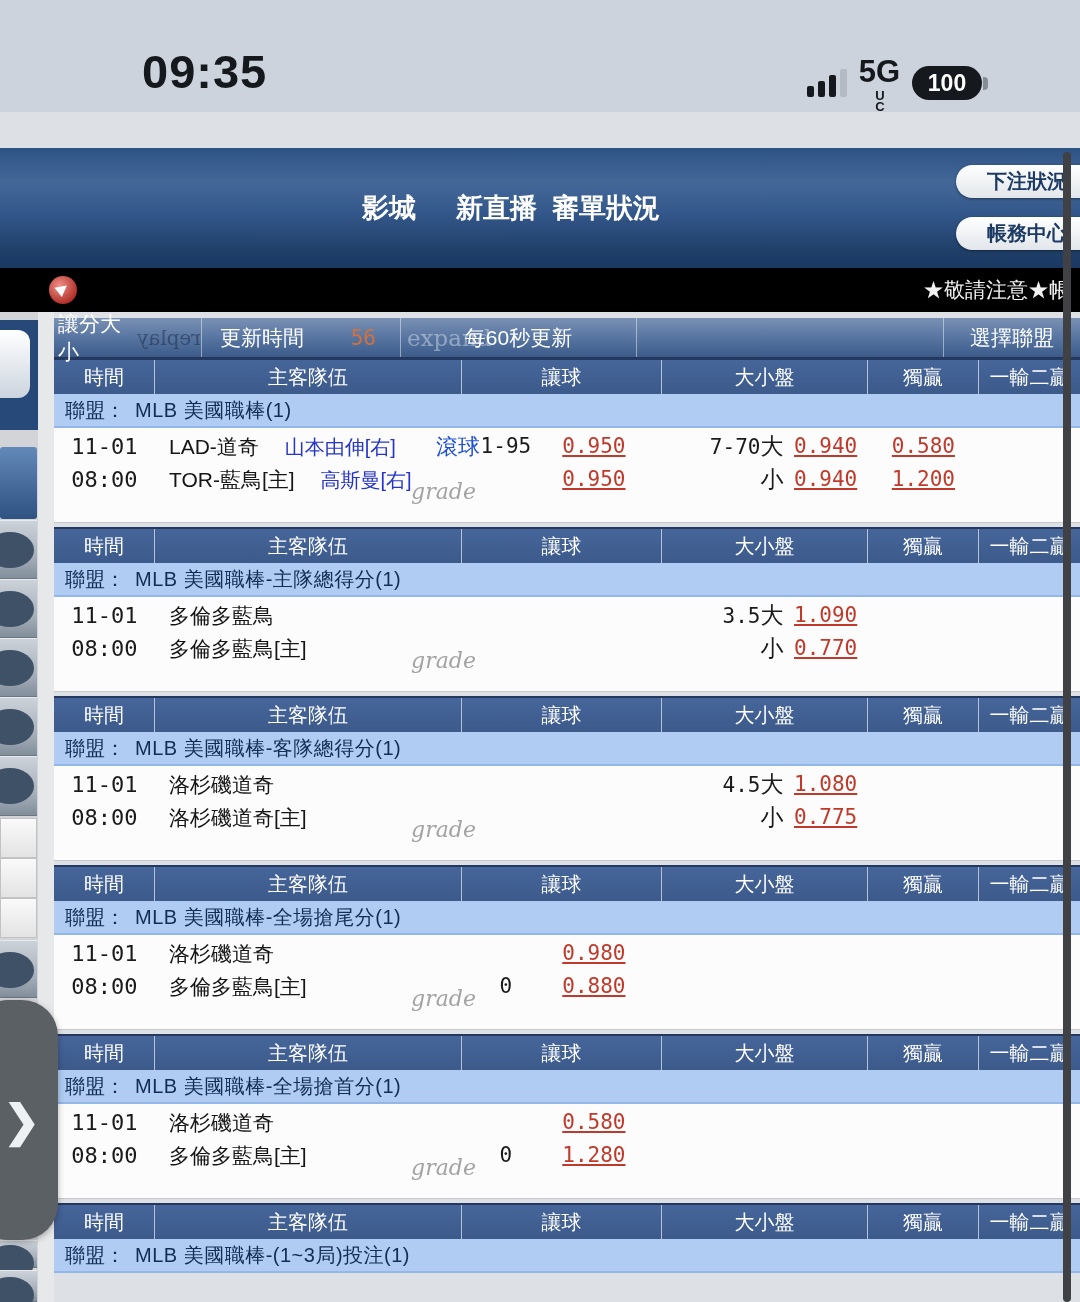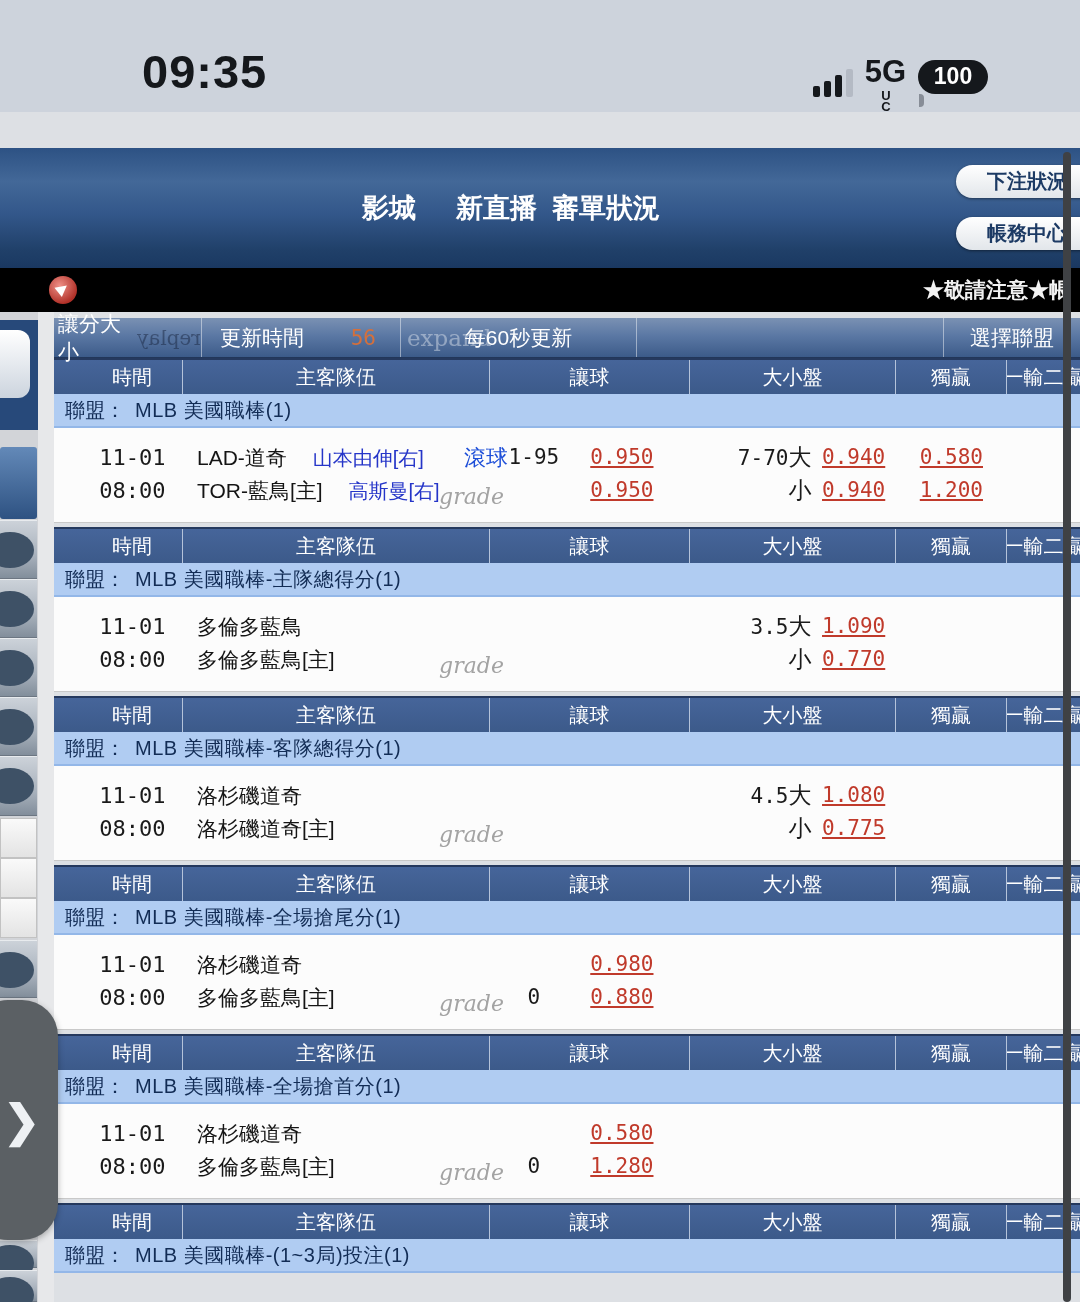--- a/index.html
+++ b/index.html
@@ -35,21 +35,21 @@
   .nav-link.gap-big { margin-left:40px; }
   .nav-link.gap-sm { margin-left:15px; }
   .nav-btn { position:absolute; right:-18px; width:142px; height:33px;
              background:linear-gradient(#ffffff,#e2e6ea); border-radius:17px;
              color:#1c3a64; font-size:20px; font-weight:700;
              display:flex; align-items:center; justify-content:center;
              box-shadow:0 1px 3px rgba(0,0,0,.45); }
   .nav-btn.b1 { top:17px; } .nav-btn.b2 { top:69px; }
 
   
-  .marquee { position:absolute; top:268px; left:0; width:1080px; height:44px; background:#000;font-weight:bold; }
+  .marquee { position:absolute; top:268px; left:0; width:1080px; height:44px; background:#000; }
   .m-icon { position:absolute; left:49px; top:8px; width:28px; height:28px; border-radius:50%;
             background:radial-gradient(circle at 38% 35%, #ef9087, #b03028 72%); }
   .m-icon::after { content:""; position:absolute; left:8px; top:7px;
             border-left:11px solid #fff; border-top:6px solid transparent; border-bottom:6px solid transparent;
             transform:rotate(-38deg); }
   .m-text { position:absolute; right:10px; top:8px; color:#f2f2f2; font-size:21px; white-space:nowrap; }
 
   
   .main { position:absolute; left:54px; top:318px; width:1026px; }
 
@@ -69,46 +69,46 @@
                font-size:23px; font-family:"DejaVu Serif", serif; }
   .tb-count { color:#d4703c; font-size:21px; }
 
   .sec-hd { height:36px; display:flex; color:#fff; font-size:20px;
             background:linear-gradient(180deg,#46659a 0%,#3c5a8a 100%);
             border-top:2px solid #25395e; }
   .hd-c { display:flex; align-items:center; justify-content:center;
           border-right:1px solid #b5c3da; height:100%; overflow:hidden; white-space:nowrap; }
   .hd-c:last-child { border-right:none; }
 
-  .col-time  { width:9.84%;margin-left:28px; }
+  .col-time  { width:9.84%; }
   .col-team  { width:29.92%; }
   .col-spread{ width:19.49%; }
   .col-total { width:20.08%; }
   .col-ml    { width:10.82%; }
   .col-wl    { flex:1; }
 
   .league { height:34px; background:#b0ccf2; border-bottom:2px solid #93b7e8;
             display:flex; align-items:center; padding-left:11px;
             color:#122c55; font-size:20px; white-space:nowrap; }
   .league .pfx { margin-right:10px; }
   .league .lname { letter-spacing:0.5px; }
 
-  .match { background:#fcfcfc; height:95px; padding-top:13px;
+  .match { background:#fcfcfc; height:95px; padding-top:2px;
            border-bottom:1px solid #c9c9c9; display:flex; margin-bottom:4px; }
   .m-line { height:33px; line-height:33px; font-size:21px; white-space:nowrap; }
 
   .m-time { text-align:center; color:#1a1a1a; }
   .m-time .m-line { font-size:22px; }
 
   .m-team { padding-left:14px; }
   .m-team .m-line { position:relative; }
   .team { color:#151515; }
   .pitcher { color:#2535c8; margin-left:20px; font-size:20px; }
   .live-tag { position:absolute; right:-18px; top:0; color:#1d4ed8; font-size:22px; }
-  .grade { position:absolute; right:-14px; top:6px; color:#a3a3a3;
+  .grade { position:absolute; right:-14px; top:12px; color:#a3a3a3;
            font-family:"DejaVu Serif", serif; font-style:italic; font-size:22px; }
 
   .m-spread .m-line { display:flex; }
   .sp-h { width:44%; text-align:center; color:#1a1a1a; }
   .sp-o { width:44%; text-align:center; }
 
   .m-total .m-line { display:flex; }
   .tt-l { width:59%; text-align:right; color:#1a1a1a; }
   .tt-l .tbig { font-size:23px; font-family:"Liberation Sans", sans-serif; }
   .tt-o { width:41%; text-align:center; }
@@ -157,21 +157,21 @@
         <i class="b3"></i>
         <i class="b4"></i>
       </div>
     <div class="net">
       <span class="net-main">5G</span>
       <span class="net-sub">
           <span>U</span>
           <span>C</span>
         </span>
     </div>
-    <div style="display:flex;align-items:flex-start;flex-direction:column;">
+    <div style="display:flex;align-items:center;">
       <div class="batt">
           <span>100</span>
         </div>
       <div class="batt-nub"></div>
     </div>
   </div>
 </div>
 
 <div class="nav">
   <div class="nav-links">

